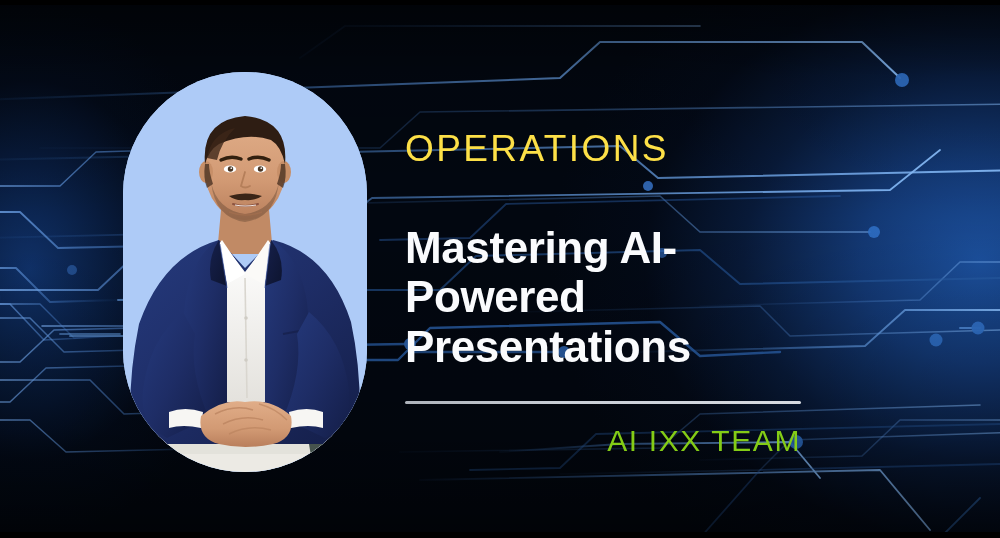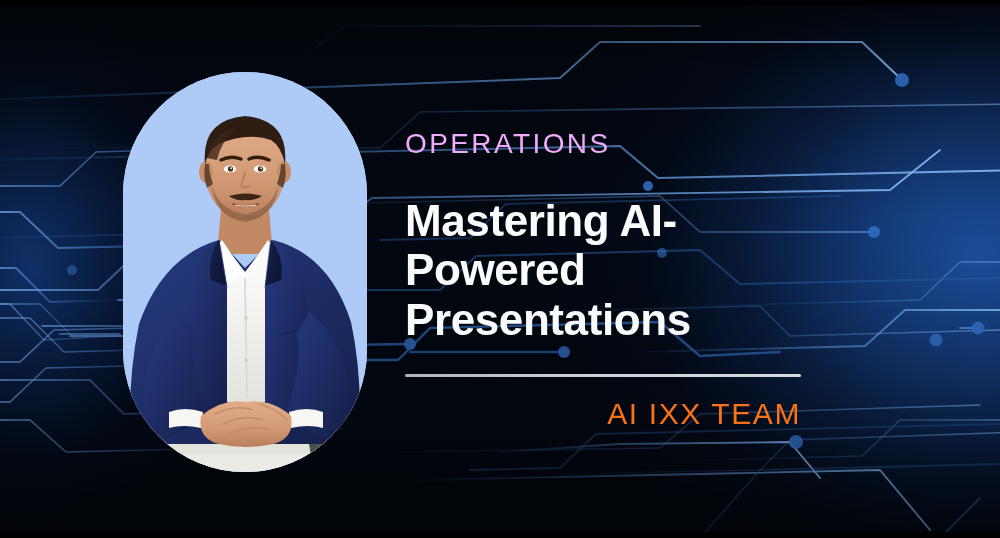--- a/index.html
+++ b/index.html
@@ -94,26 +94,26 @@
 
   
   .text-col {
     position: absolute;
     left: 405px;
     top: 130px;
     width: 396px;
     z-index: 25;
   }
   .eyebrow {
-    font-size: 28px;
+    font-size: 37px;
     font-weight: 300;
     letter-spacing: 2.4px;
-    color: #f0abfc;
+    color: #fde047;
     line-height: 1;
-    margin: 0 0 38px 0;
+    margin: 0 0 56px 0;
     white-space: nowrap;
   }
   .headline {
     font-size: 44px;
     font-weight: 700;
     letter-spacing: -0.4px;
     color: #fafbfd;
     line-height: 1.12;
     margin: 0;
     max-width: 470px;
@@ -123,21 +123,21 @@
     width: 396px;
     height: 3px;
     background: linear-gradient(90deg,#aeb3bb 0%, #c9ced6 40%, #d6dae1 100%);
     border-radius: 2px;
   }
   .byline {
     margin: 20px 12px 0 0;
     font-size: 30px;
     font-weight: 300;
     letter-spacing: 1.6px;
-    color: #f97316;
+    color: #84cc16;
     text-align: right;
     width: 396px;
     line-height: 1.1;
   }
 </style>
 </head>
 <body>
 
 <div id="slide">
 

